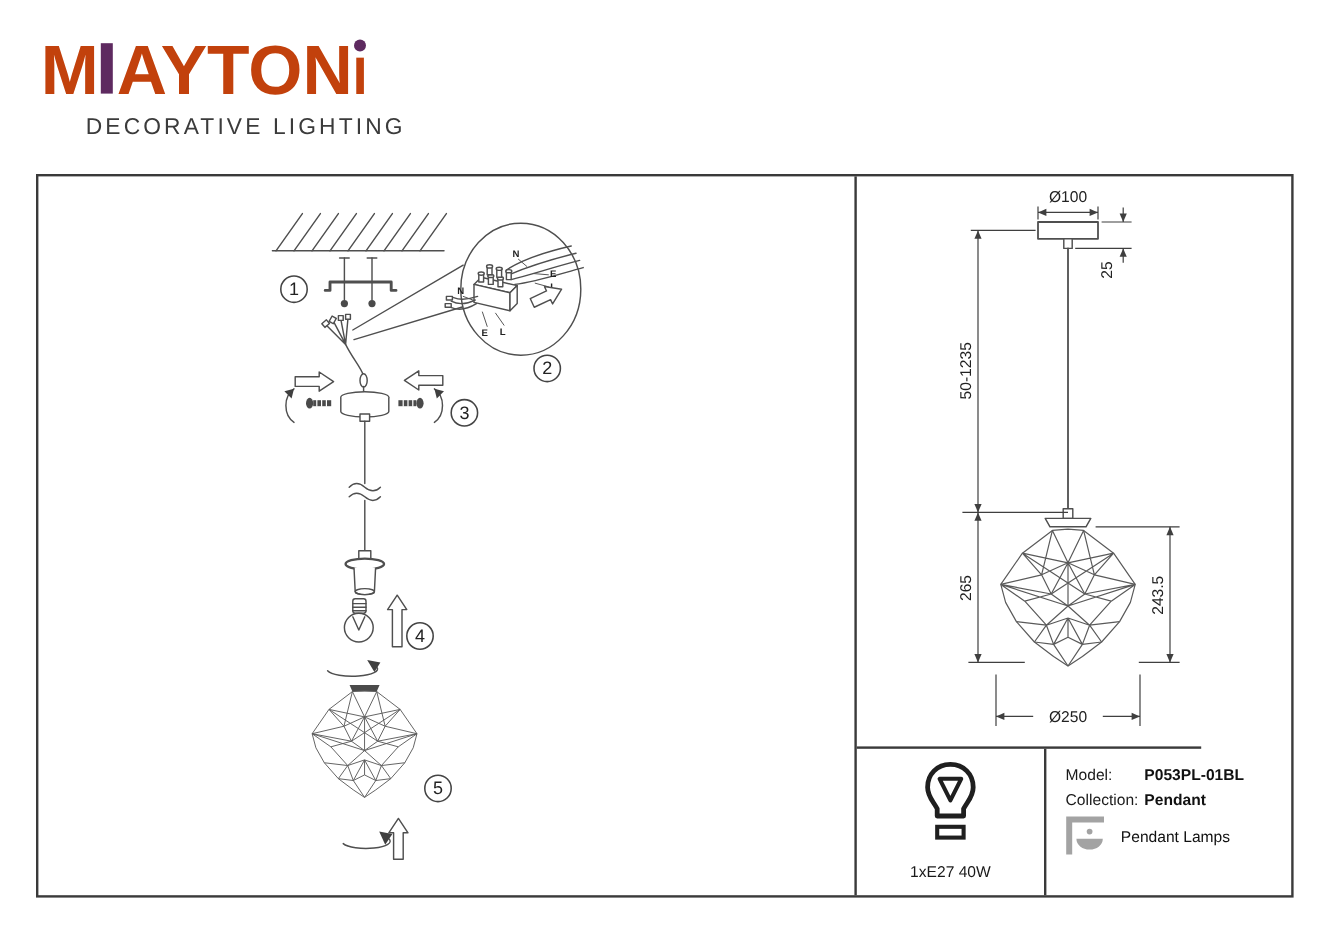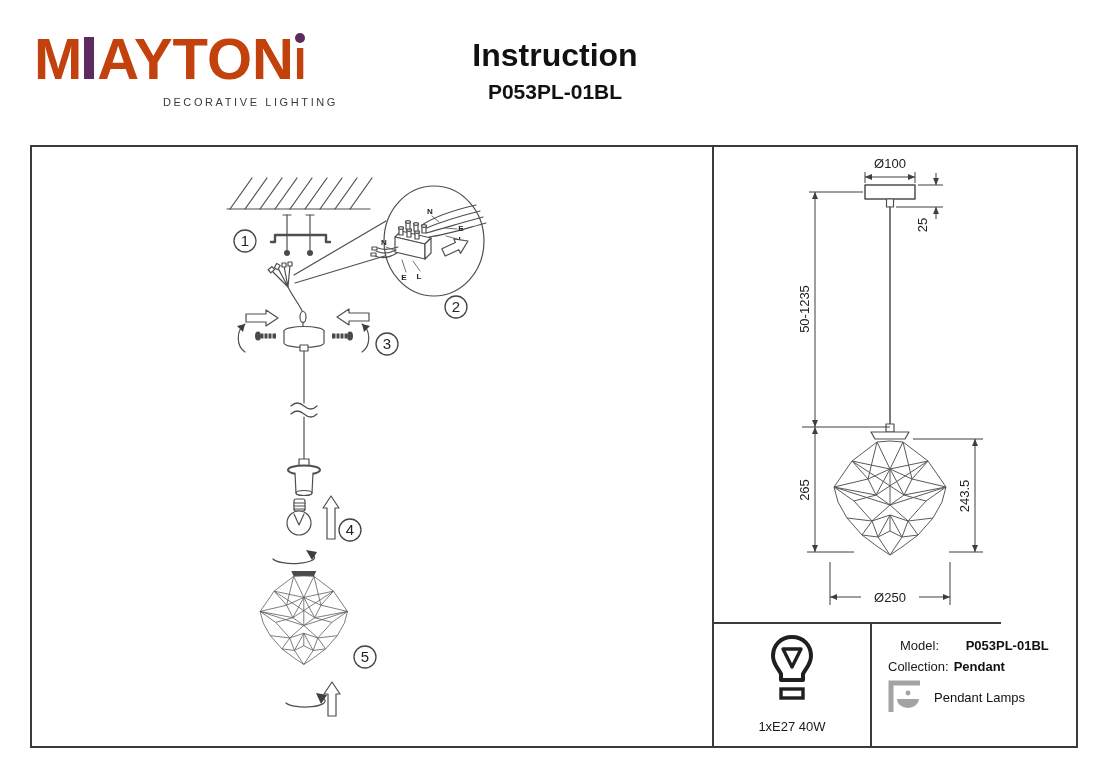--- a/index.html
+++ b/index.html
@@ -7,21 +7,21 @@
         font-family:"Liberation Sans",sans-serif;color:#222;}
 
   
   .logo{position:absolute;left:34px;top:30px;width:304px;}
   .logo-row{position:relative;white-space:nowrap;font-weight:700;font-size:58px;
             color:#c2410c;letter-spacing:0px;line-height:1;}
   .lg-bar{display:inline-block;width:10px;height:42px;background:#5e2a60;margin:0 3px 0 2px;}
   .lg-i{display:inline-block;position:relative;font-size:44px;line-height:1;}
   .lg-dot{position:absolute;left:50%;top:-9px;transform:translateX(-50%);
           width:10px;height:10px;border-radius:50%;background:#5e2a60;}
-  .logo-sub{margin-top:8px;text-align:right;font-size:11px;letter-spacing:2.6px;
+  .logo-sub{margin-top:8px;text-align:right;font-size:19px;letter-spacing:2.6px;
             color:#3b3b3b;font-weight:400;}
 
   .title-block{position:absolute;left:420px;top:38px;width:270px;text-align:center;}
   .title-main{font-size:32px;font-weight:700;color:#111;line-height:1.1;}
   .title-model{font-size:21px;font-weight:600;color:#111;margin-top:7px;}
 
   
   #sheet{position:absolute;left:30px;top:145px;width:1048px;height:603px;
          border:2px solid #3a3a3a;box-sizing:border-box;}
   #panel-left{position:absolute;left:0;top:0;width:680px;height:599px;
@@ -56,24 +56,20 @@
 </head>
 <body>
 
 <div id="page">
 
   <div class="logo">
     <div class="logo-row"><span>M</span><span class="lg-bar"></span><span>AYTON</span><span class="lg-i"><span class="lg-dot"></span><span>I</span></span></div>
     <div class="logo-sub">DECORATIVE LIGHTING</div>
   </div>
 
-  <div class="title-block">
-    <div class="title-main">Instruction</div>
-    <div class="title-model">P053PL-01BL</div>
-  </div>
 
   <div id="sheet">
 
     <div id="panel-left">
       <svg width="680" height="599" viewBox="0 0 680 599">
 
         <g>
           <line class="ln" x1="195" y1="62" x2="338" y2="62"></line>
           <path class="ln" d="M198,62 L220,31 M213,62 L235,31 M228,62 L250,31 M243,62 L265,31 M258,62 L280,31 M273,62 L295,31 M288,62 L310,31 M303,62 L325,31 M318,62 L340,31"></path>
           <path class="ln" style="stroke-width:2.4" d="M243,88 H294 M243,88 v7 h-4 M294,88 v7 h4"></path>
@@ -304,21 +300,21 @@
     <div id="panel-specs">
       <div id="spec-left">
         <svg width="60" height="76" viewBox="0 0 60 76" style="margin:10px auto 0;">
           <path d="M30,3 C41,3 49,11 49,22 C49,30 44,34 41,40 L41,46 L19,46 L19,40 C16,34 11,30 11,22 C11,11 19,3 30,3 Z" style="fill:none;stroke:#1f1f1f;stroke-width:4;stroke-linejoin:round;"></path>
           <path d="M21,15 L39,15 L30,33 Z" style="fill:none;stroke:#1f1f1f;stroke-width:3.4;stroke-linejoin:round;"></path>
           <rect x="19" y="55" width="22" height="9" style="fill:none;stroke:#1f1f1f;stroke-width:3.4;"></rect>
         </svg>
         <div class="spec-bulb-label">1xE27 40W</div>
       </div>
       <div id="spec-right">
-        <div class="srow" style="top:14px;margin-left:12px;">
+        <div class="srow" style="top:14px;">
           <span class="slabel">Model:</span>
           <span class="sval">P053PL-01BL</span>
         </div>
         <div class="srow" style="top:35px;">
           <span class="slabel">Collection:</span>
           <span class="sval">Pendant</span>
         </div>
         <div class="cat-row">
           <svg width="36" height="34" viewBox="0 0 36 34">
             <path d="M3,32 L3,3 L32,3" style="fill:none;stroke:#a3a3a3;stroke-width:5;"></path>

